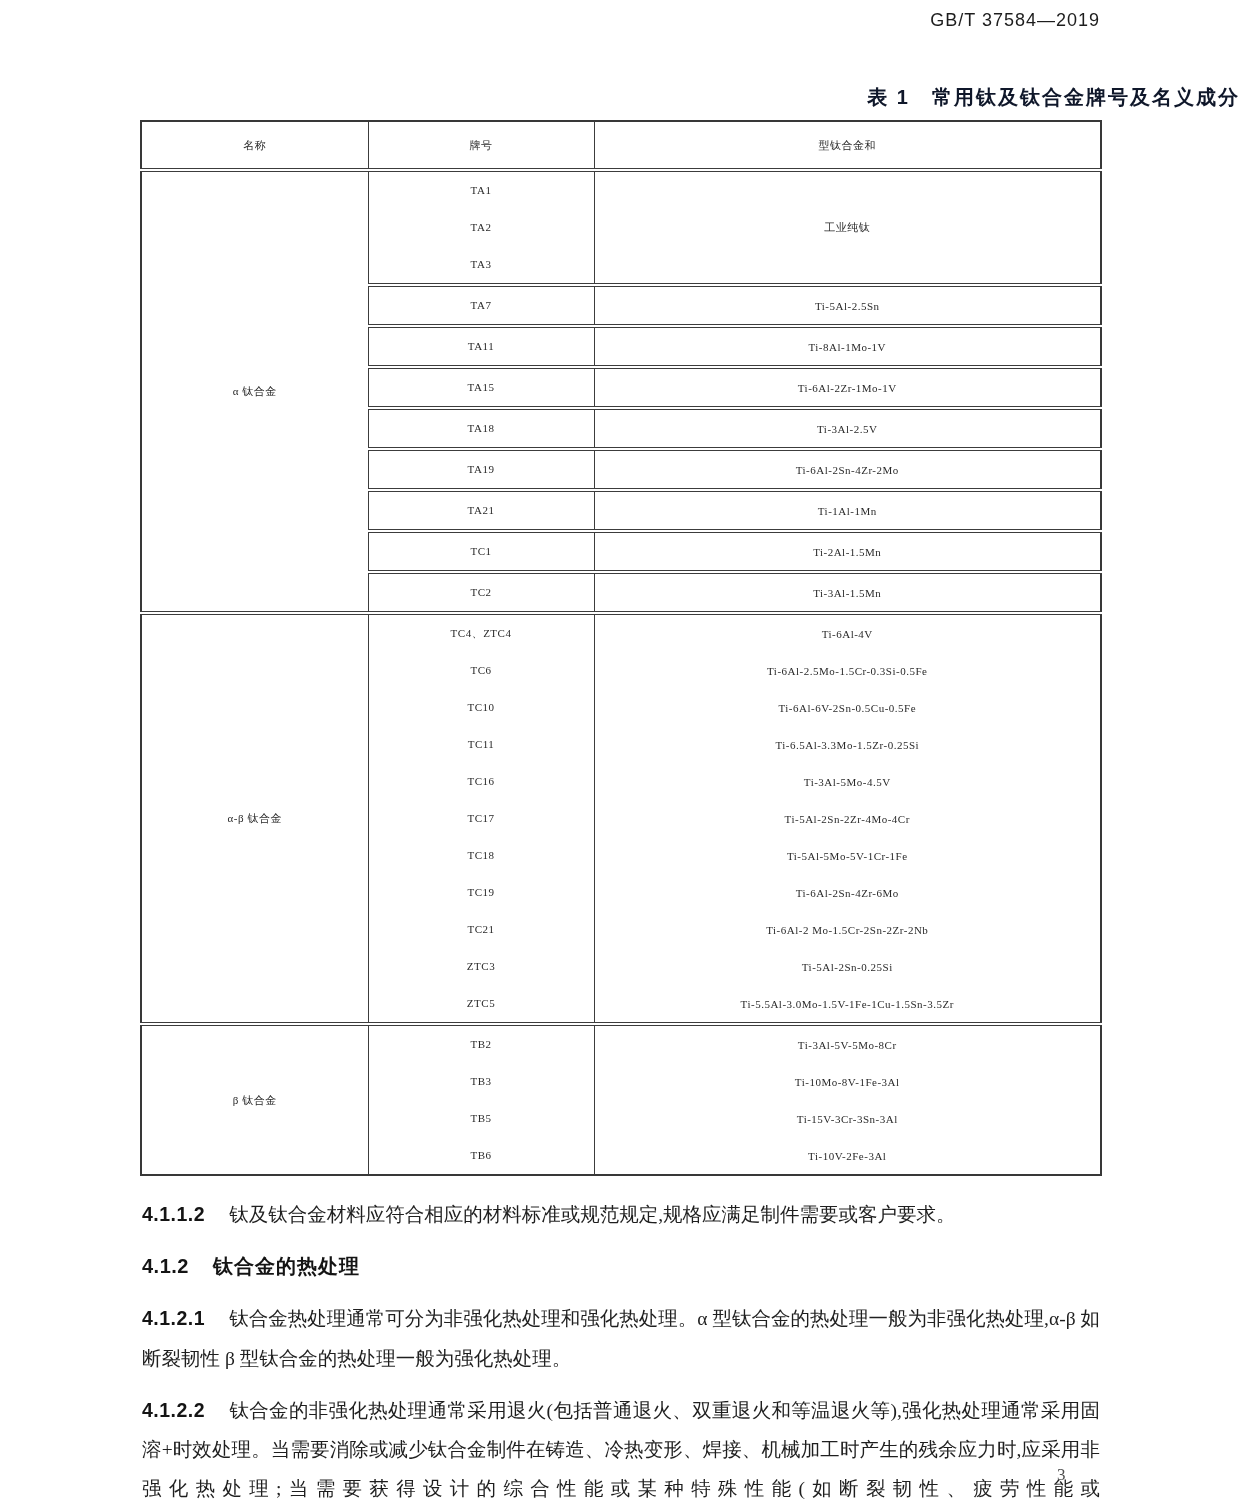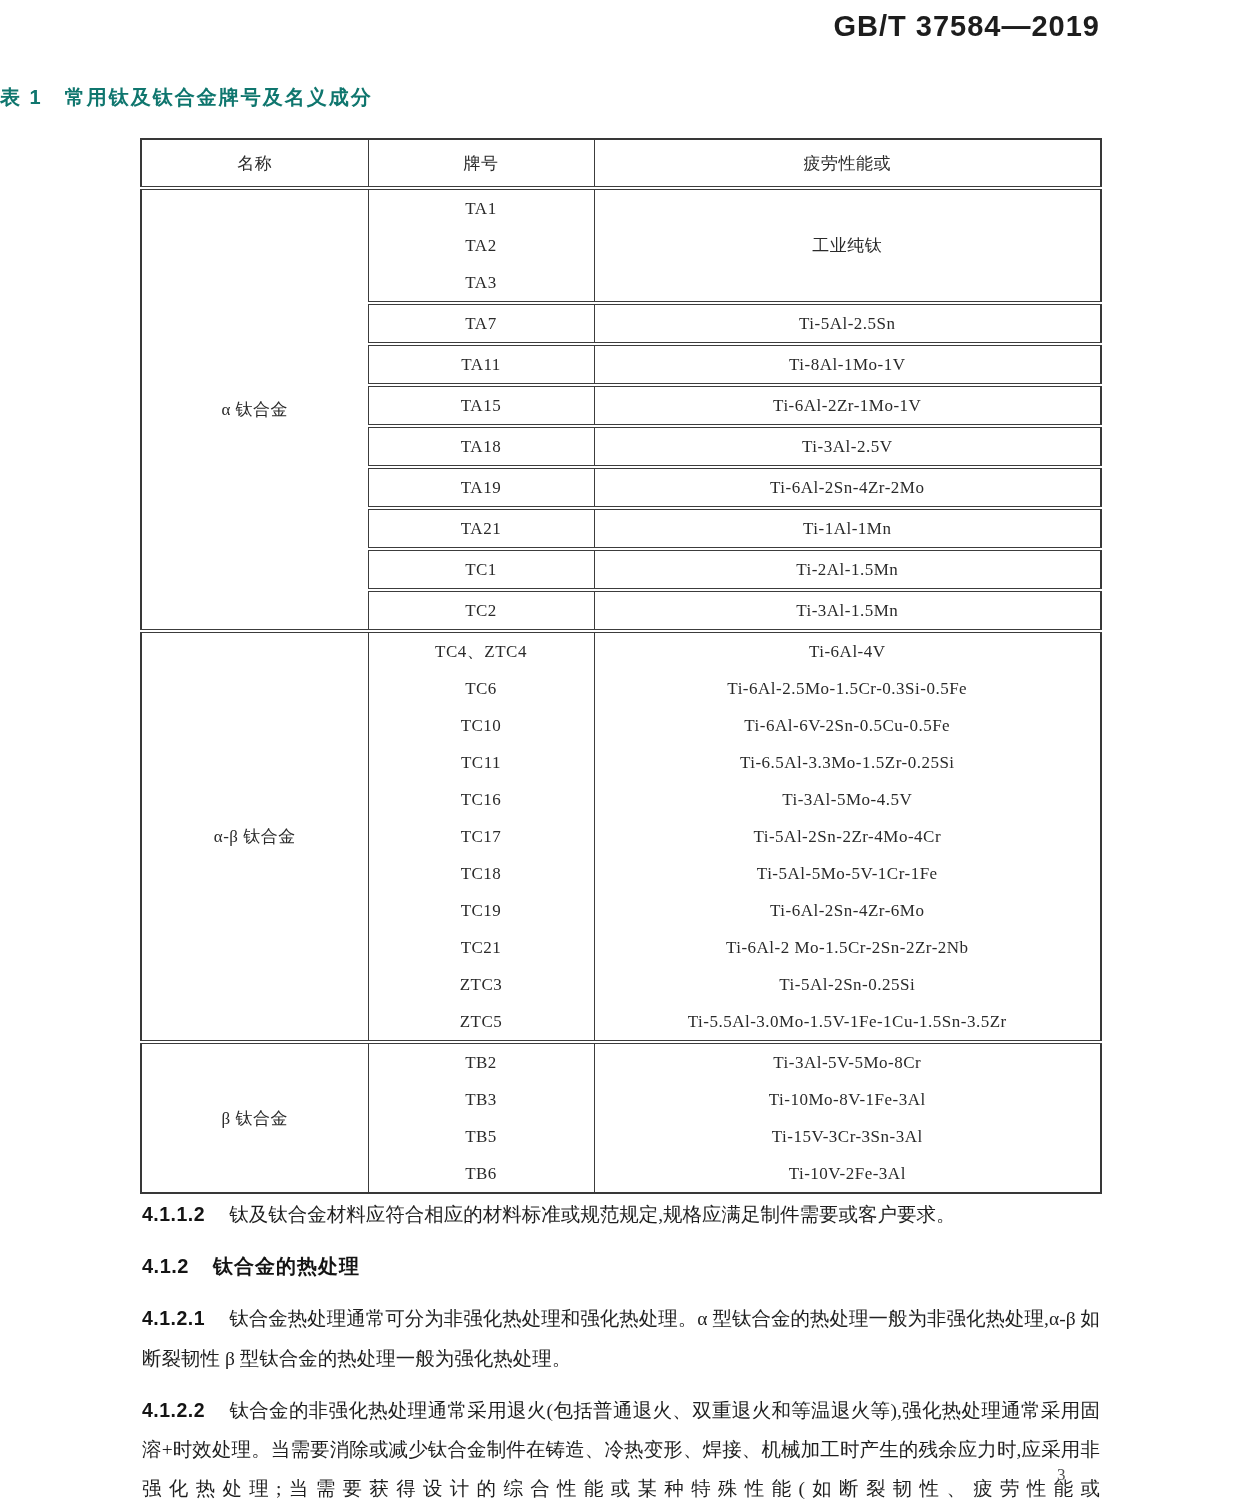--- a/index.html
+++ b/index.html
@@ -7,35 +7,35 @@
     position:relative;
     width:1240px;height:1499px;
     background:#ffffff;
     color:#232323;
     font-family:"Liberation Serif","DejaVu Serif",serif;
     overflow:hidden;
   }
   .doc-header{
     position:absolute;top:10px;right:140px;
     font-family:"Liberation Sans","DejaVu Sans",sans-serif;
-    font-weight:bold;font-size:29px;letter-spacing:1px;color:#1d1d1d;
+    font-weight:normal;font-size:18px;letter-spacing:1px;color:#1d1d1d;
   }
   .table-title{
     position:absolute;top:84px;left:0;width:100%;
-    text-align:left;
-    font-family:"Liberation Sans","DejaVu Sans",sans-serif;
-    font-weight:bold;font-size:20px;letter-spacing:2px;color:#0f766e;
+    text-align:right;
+    font-family:"Liberation Sans","DejaVu Sans",sans-serif;
+    font-weight:bold;font-size:20px;letter-spacing:2px;color:#0f172a;
   }
   table.alloy-table{
-    position:absolute;top:138px;left:140px;
+    position:absolute;top:120px;left:140px;
     width:960px;
     border-collapse:collapse;
     table-layout:fixed;
     border:2px solid #383838;
-    font-size:17px;color:#2a2a2a;
+    font-size:11px;color:#2a2a2a;
   }
   .alloy-table col.c-name{width:227px;}
   .alloy-table col.c-grade{width:226px;}
   .alloy-table col.c-comp{width:507px;}
   .alloy-table th,.alloy-table td{
     border-left:1px solid #3c3c3c;
     border-right:1px solid #3c3c3c;
     text-align:center;vertical-align:middle;
     padding:0;
     font-weight:normal;
@@ -83,21 +83,21 @@
   <table class="alloy-table">
     <colgroup>
       <col class="c-name">
         <col class="c-grade">
         <col class="c-comp">
     </colgroup>
     <thead>
       <tr>
         <th>名称</th>
         <th>牌号</th>
-        <th>疲劳性能或</th>
+        <th>型钛合金和</th>
       </tr>
     </thead>
     <tbody>
         <tr class="group-start lined">
           <td rowspan="9" class="col-name">α 钛合金</td>
           <td class="col-grade">
             <div>TA1</div>
             <div>TA2</div>
             <div>TA3</div>
           </td>

